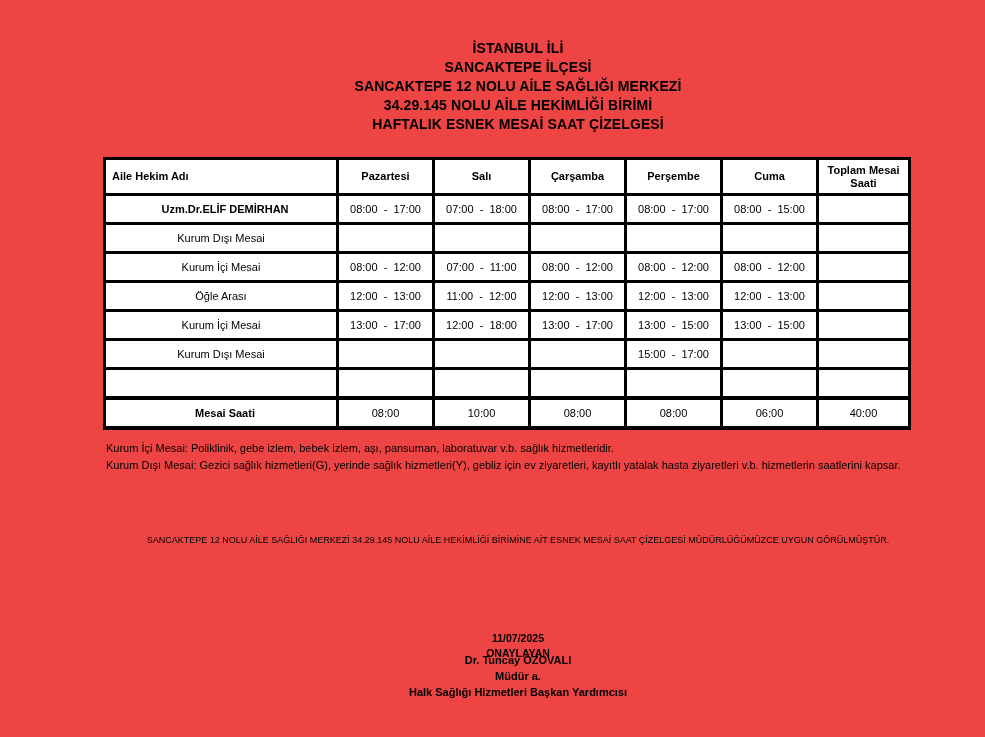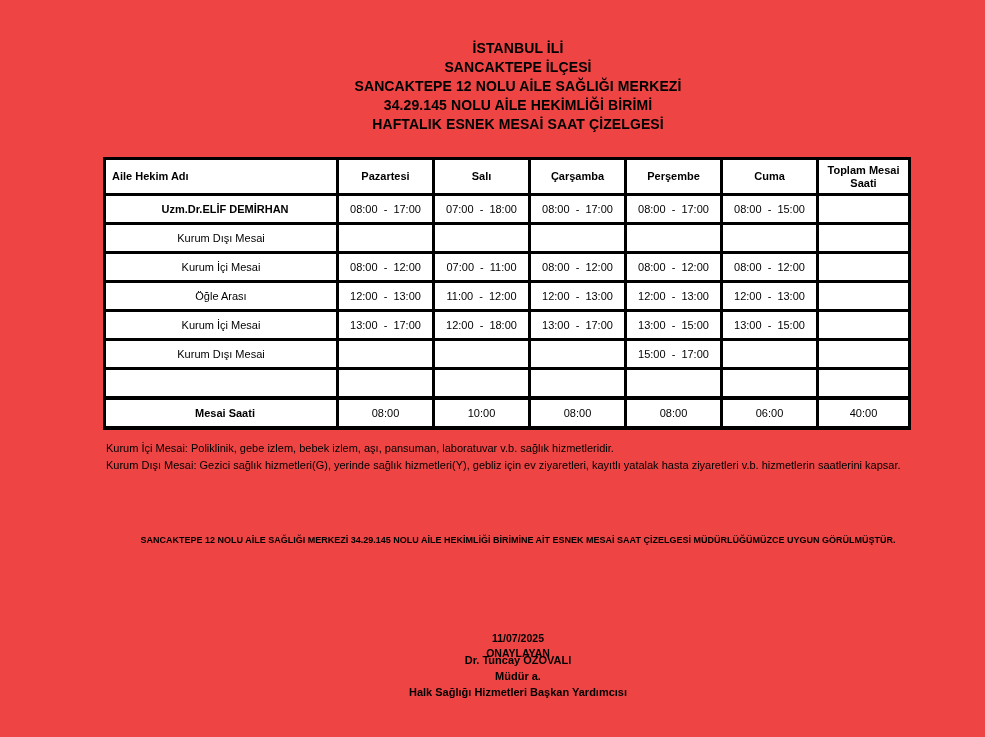--- a/index.html
+++ b/index.html
@@ -65,21 +65,21 @@
     font-weight: normal;
   }
 
   
   .approval {
     position: absolute;
     top: 534px;
     left: 103px;
     width: 830px;
     text-align: center;
-    font-weight: bold;
+    font-weight: normal;
     font-size: 9px;
     line-height: 12px;
   }
 
   
   .date-block {
     position: absolute;
     top: 586px;
     left: 103px;
     width: 830px;

